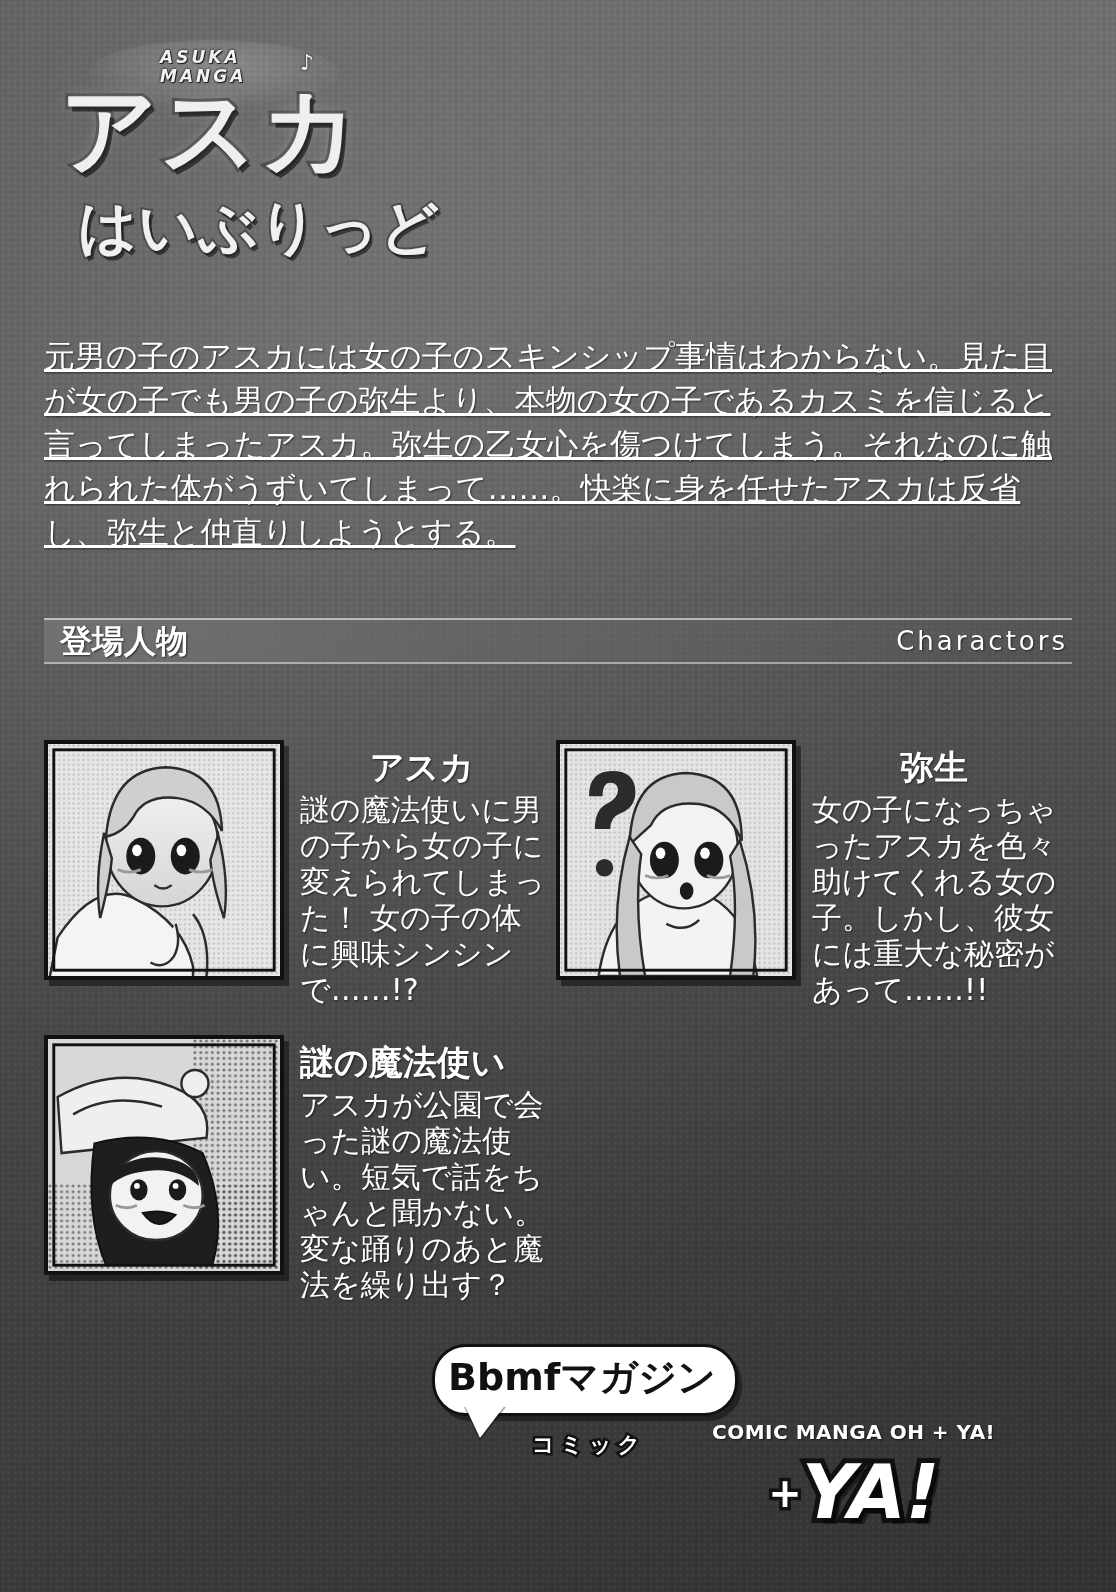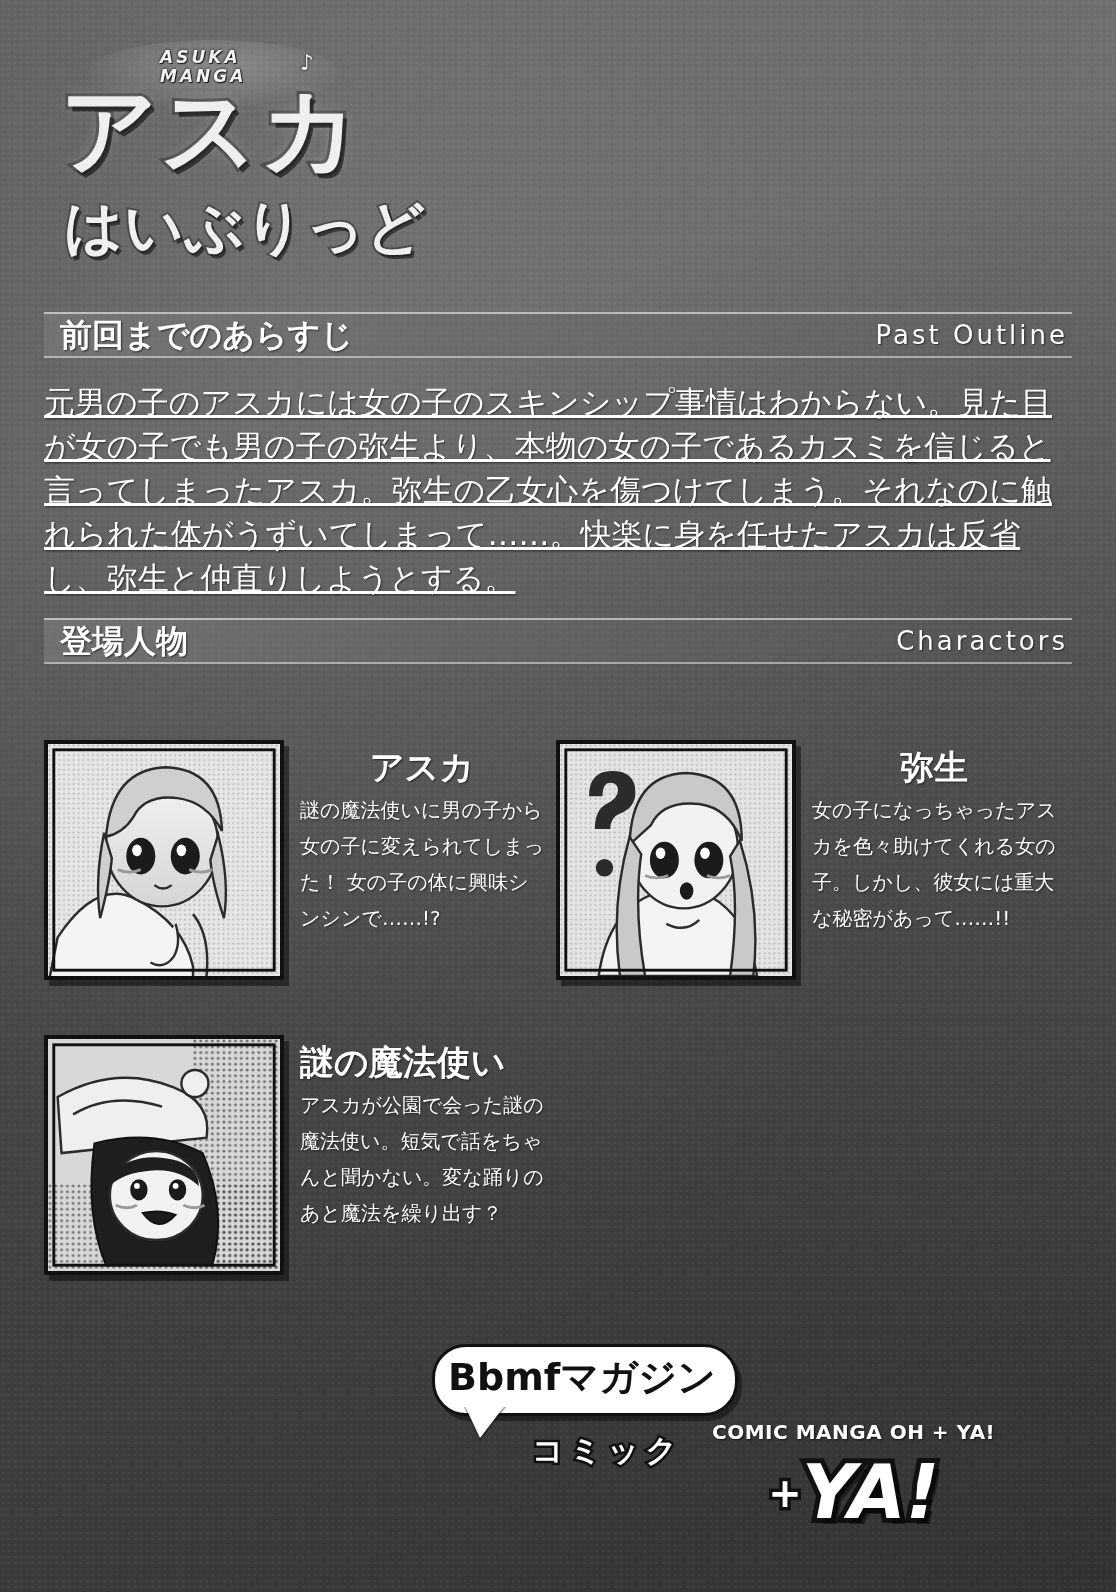--- a/index.html
+++ b/index.html
@@ -97,21 +97,21 @@
     paint-order: stroke fill;
     text-shadow:
       0 0 0 #000,
       4px 5px 0 rgba(0,0,0,0.55),
       0 0 14px rgba(255,255,255,0.25);
     line-height: 104px;
     white-space: nowrap;
   }
   .logo-sub {
     position: absolute;
-    left: 12px;
+    left: 26px;
     top: 162px;
     font-size: 58px;
     font-weight: bold;
     color: #f0f0f0;
     letter-spacing: 1px;
     -webkit-text-stroke: 4px #4d4d4d;
     paint-order: stroke fill;
     text-shadow: 3px 4px 0 rgba(0,0,0,0.5);
     line-height: 62px;
     white-space: nowrap;
@@ -209,21 +209,21 @@
     text-align: center;
     line-height: 42px;
     white-space: nowrap;
   }
   .char-name.left { text-align: left; }
   .char-desc {
     position: absolute;
     left: 256px;
     top: 52px;
     width: 248px;
-    font-size: 20px;
+    font-size: 30px;
     line-height: 36px;
     color: #ffffff;
     text-shadow: 1px 1px 2px rgba(0,0,0,0.55);
   }
 
   
   #footer {
     position: absolute;
     left: 12px;
     bottom: 28px;
@@ -271,21 +271,21 @@
     font-weight: bold;
     color: #ffffff;
     letter-spacing: 0.5px;
     text-shadow: 1px 1px 2px rgba(0,0,0,0.7);
     white-space: nowrap;
   }
   .mag-kana {
     position: absolute;
     left: 520px;
     top: 96px;
-    font-size: 31px;
+    font-size: 22px;
     font-weight: bold;
     color: #fff;
     letter-spacing: 6px;
     -webkit-text-stroke: 5px #111;
     paint-order: stroke fill;
     white-space: nowrap;
   }
   .mag-main {
     position: absolute;
     left: 498px;
@@ -340,25 +340,20 @@
     <div class="logo-small">
       <div>ASUKA</div>
       <div>MANGA</div>
     </div>
     <div class="logo-note">♪</div>
     <div class="logo-main">アスカ</div>
     <div class="logo-sub">はいぶりっど</div>
   </div>
 
   <div class="section layer" style="top:312px;">
-    <div class="sec-head">
-      <div class="sec-head-bar"></div>
-      <div class="sec-title">前回までのあらすじ</div>
-      <div class="sec-en">Past Outline</div>
-    </div>
     <div class="outline-body">元男の子のアスカには女の子のスキンシップ事情はわからない。見た目が女の子でも男の子の弥生より、本物の女の子であるカスミを信じると言ってしまったアスカ。弥生の乙女心を傷つけてしまう。それなのに触れられた体がうずいてしまって……。快楽に身を任せたアスカは反省し、弥生と仲直りしようとする。</div>
   </div>
 
   <div class="section layer" style="top:618px;">
     <div class="sec-head">
       <div class="sec-head-bar"></div>
       <div class="sec-title">登場人物</div>
       <div class="sec-en">Charactors</div>
     </div>
   </div>

